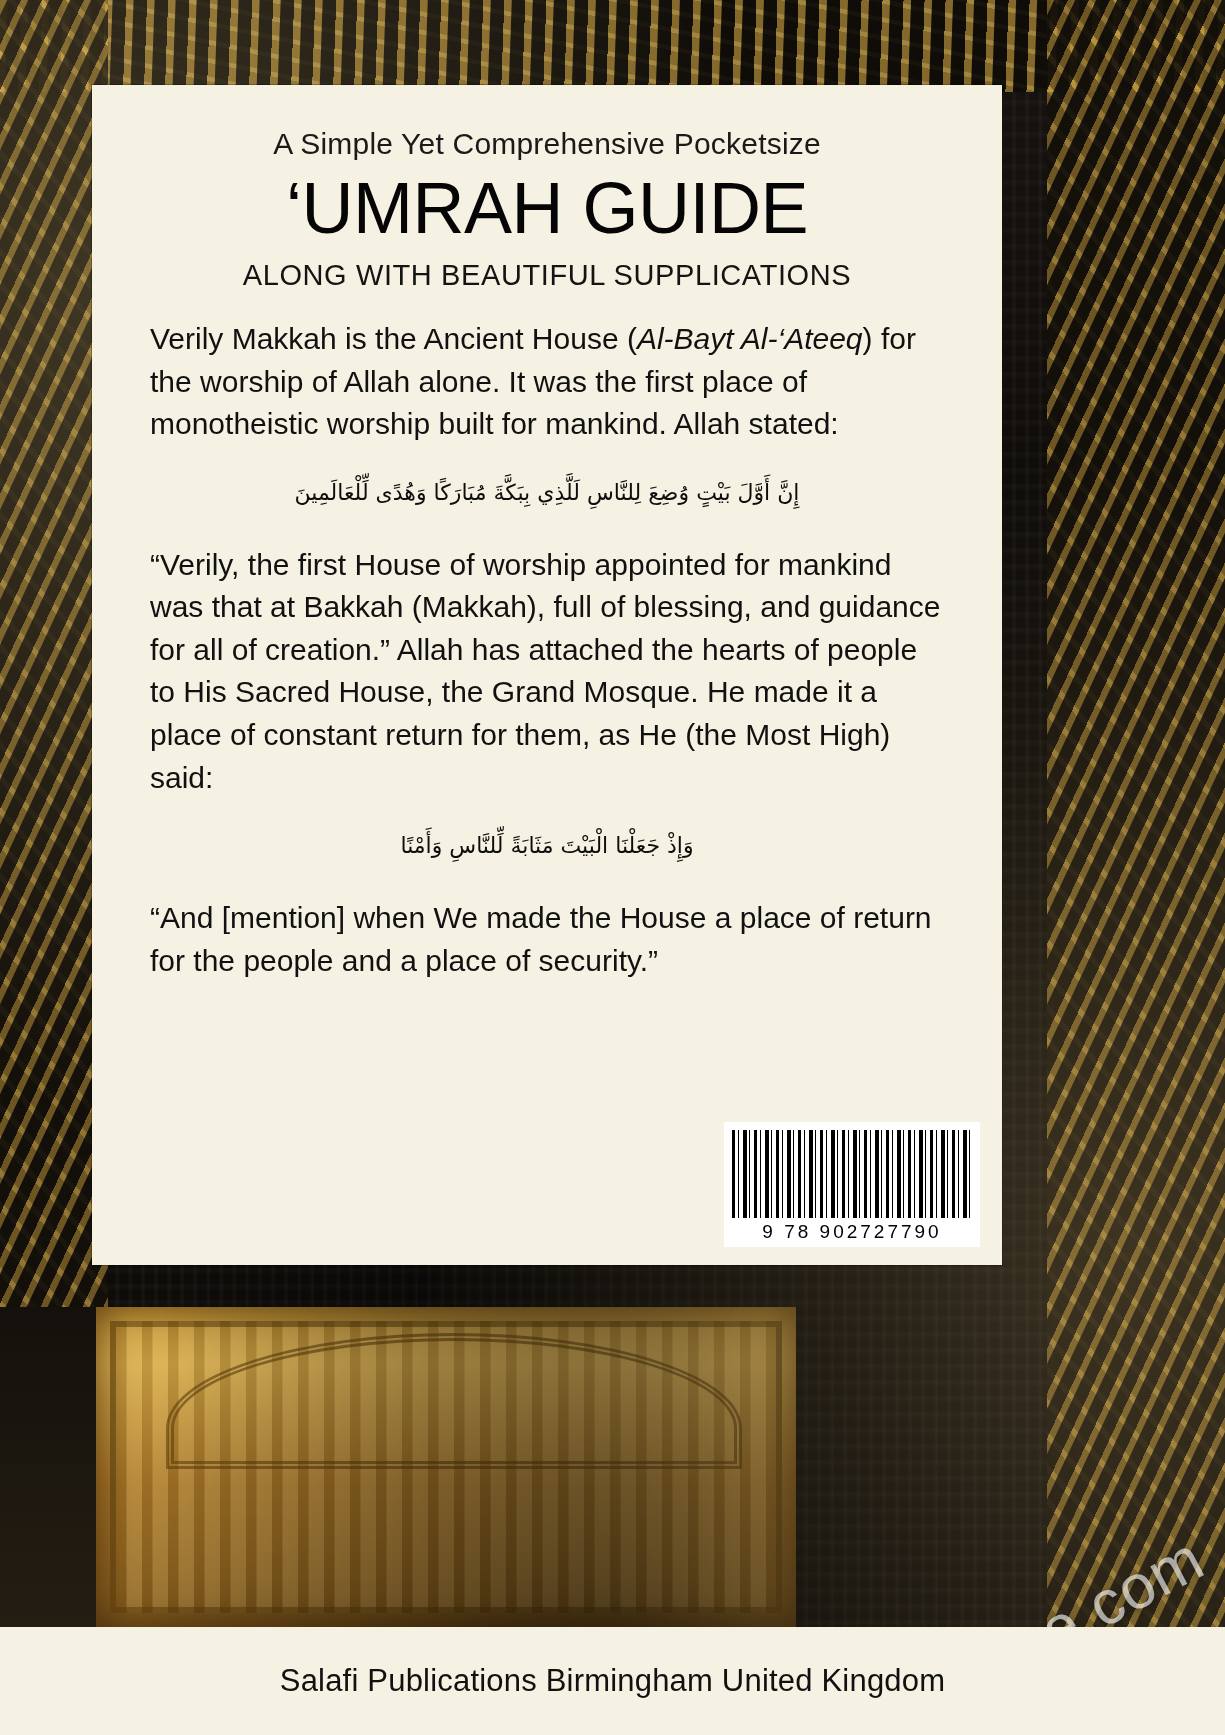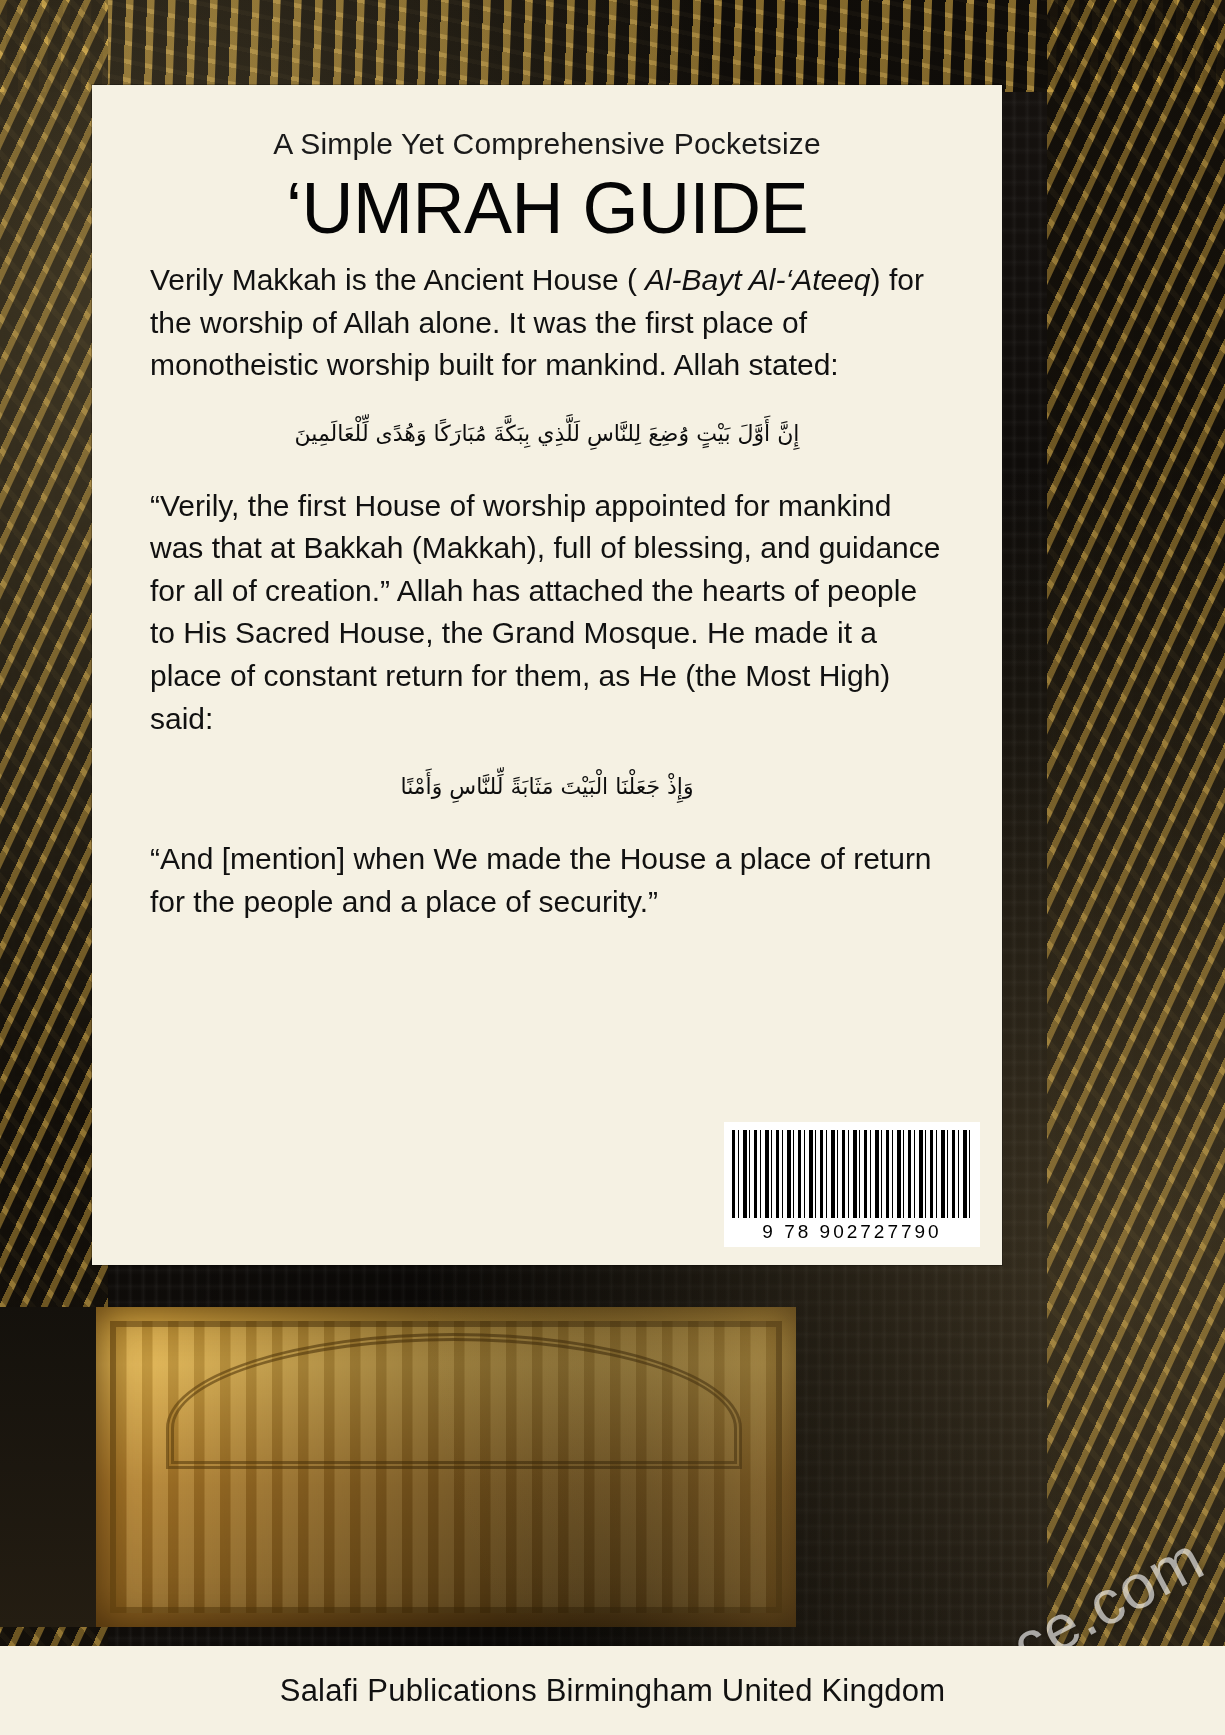--- a/index.html
+++ b/index.html
@@ -170,21 +170,20 @@
     color: #141414;
   }
   .body-text {
     font-size: 30px;
     line-height: 1.42;
     margin: 0 0 20px 0;
     color: #111;
   }
   .body-text em {
     font-style: italic;
-    margin-left: 8px;
   }
   .arabic {
     direction: rtl;
     text-align: center;
     font-family: "DejaVu Sans", sans-serif;
     font-size: 22px;
     line-height: 1.9;
     margin: 26px 0 30px 0;
     color: #0d0d0d;
   }
@@ -215,21 +214,21 @@
     color: #000;
     padding-top: 3px;
   }
 
   
   .footer {
     position: absolute;
     left: 0;
     right: 0;
     bottom: 0;
-    height: 89px;
+    height: 108px;
     background: #f5f1e3;
     display: flex;
     align-items: center;
     justify-content: center;
   }
   .footer-text {
     font-size: 31px;
     color: #111;
     letter-spacing: 0.2px;
   }
@@ -262,20 +261,21 @@
   <div class="kaaba-door"></div>
   <div class="gold-sheen"></div>
 
   <div class="panel">
     <div class="panel-inner">
 
       <div class="kicker">A Simple Yet Comprehensive Pocketsize</div>
 
       <div class="main-title">‘UMRAH GUIDE</div>
 
+      <div class="subtitle">ALONG WITH BEAUTIFUL SUPPLICATIONS</div>
 
       <p class="body-text">
         <span>Verily Makkah is the Ancient House (</span><em>Al-Bayt Al-‘Ateeq</em><span>) for the worship of Allah alone. It was the first place of monotheistic worship built for mankind. Allah stated:</span>
       </p>
 
       <div class="arabic">إِنَّ أَوَّلَ بَيْتٍ وُضِعَ لِلنَّاسِ لَلَّذِي بِبَكَّةَ مُبَارَكًا وَهُدًى لِّلْعَالَمِينَ</div>
 
       <p class="body-text">“Verily, the first House of worship appointed for mankind was that at Bakkah (Makkah), full of blessing, and guidance for all of creation.” Allah has attached the hearts of people to His Sacred House, the Grand Mosque. He made it a place of constant return for them, as He (the Most High) said:</p>
 
       <div class="arabic">وَإِذْ جَعَلْنَا الْبَيْتَ مَثَابَةً لِّلنَّاسِ وَأَمْنًا</div>

